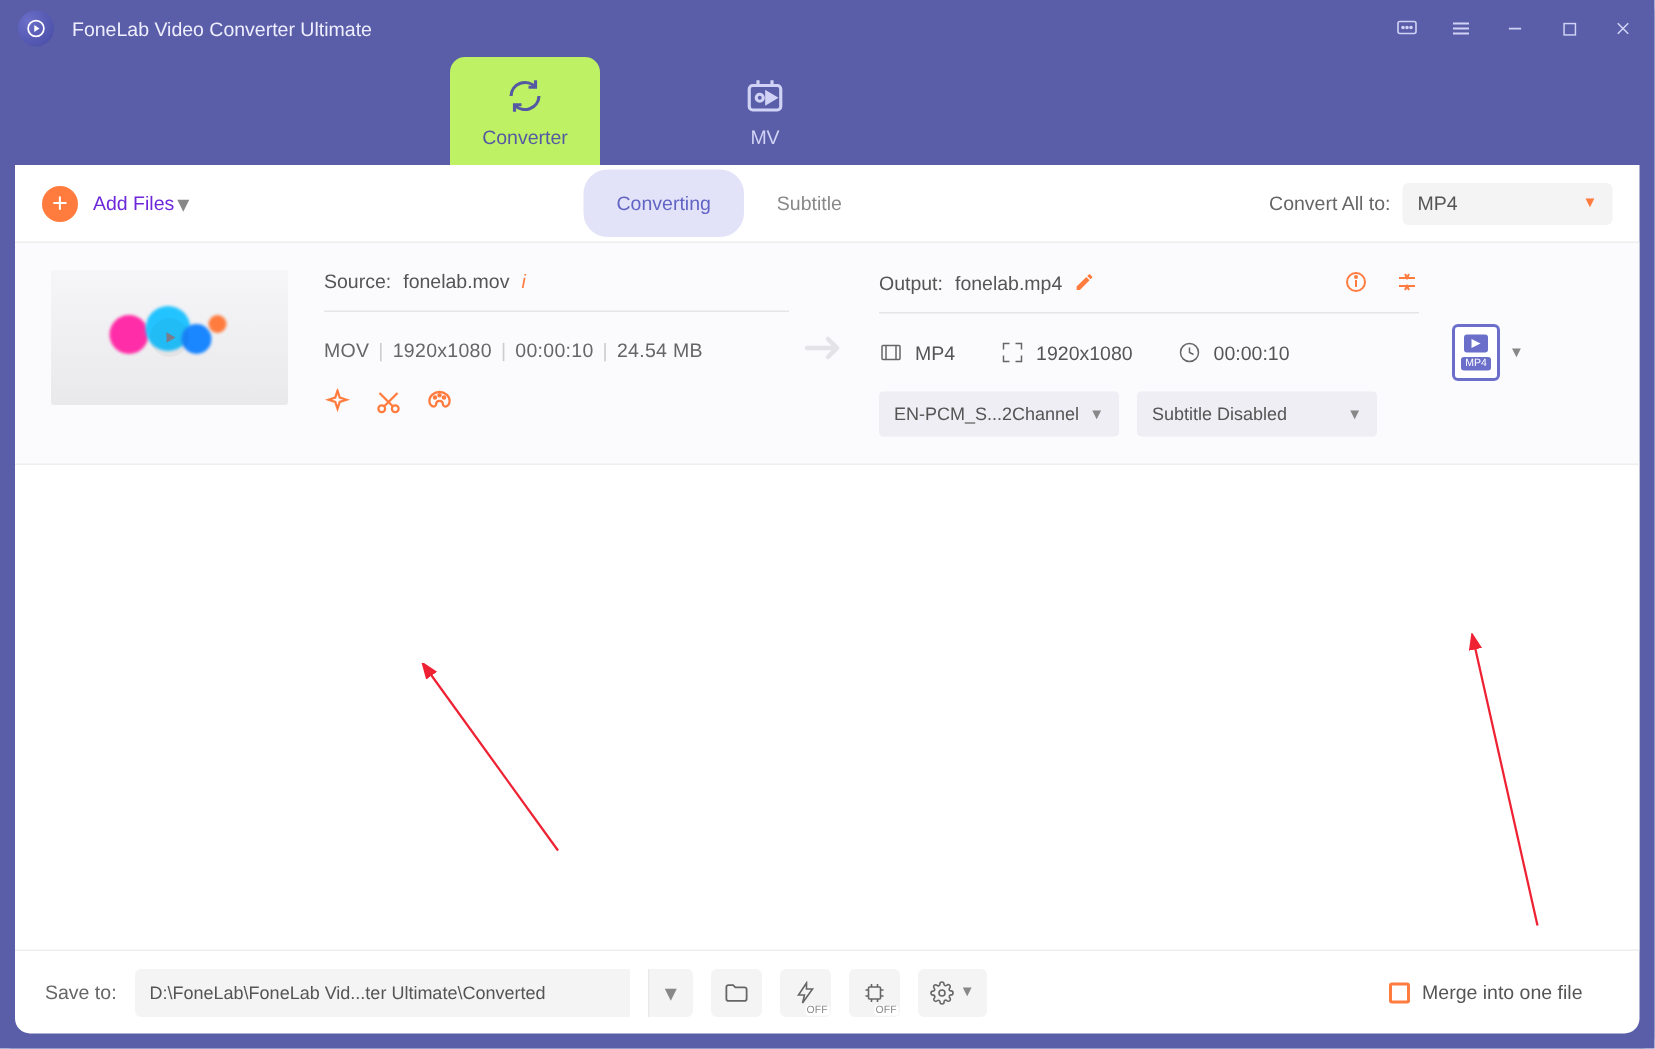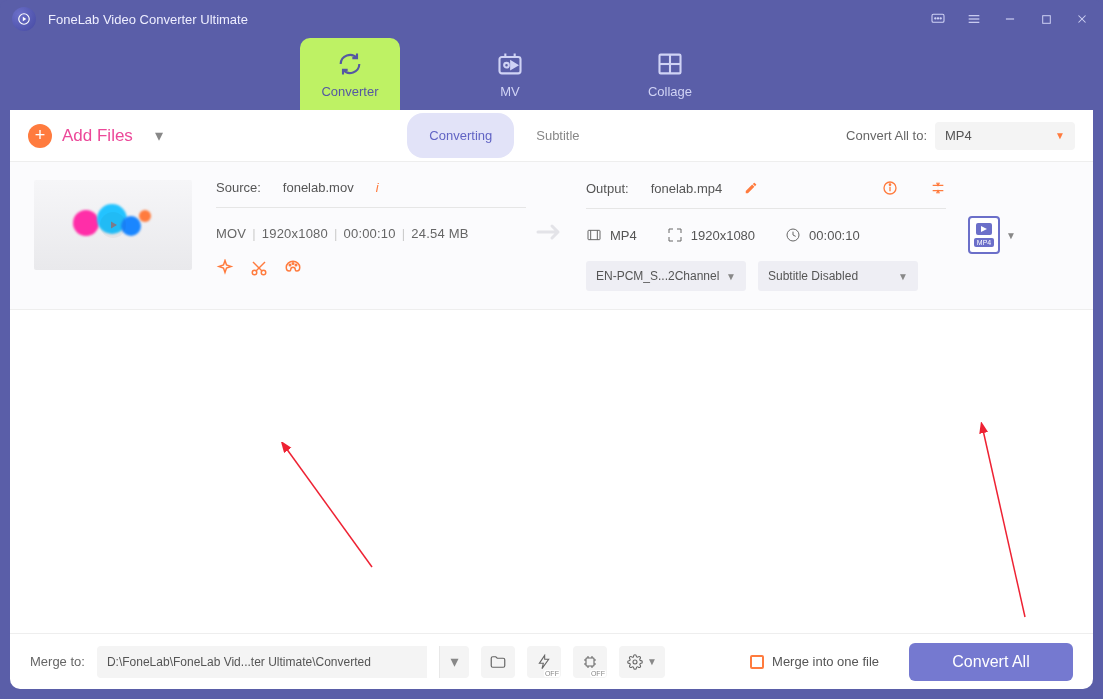--- a/index.html
+++ b/index.html
@@ -11,40 +11,40 @@
 .app-title{font-size:13px;color:#eef;flex:1}
 .win-controls{display:flex;gap:18px;align-items:center}
 .win-controls span{color:#d0d3f5;cursor:pointer;display:flex;align-items:center;justify-content:center;width:18px;height:18px}
 .tabs{display:flex;align-items:flex-end;height:72px;padding-left:300px;gap:60px}
 .tab{display:flex;flex-direction:column;align-items:center;color:#d0d3f5;cursor:pointer;width:100px;height:72px;justify-content:center;gap:6px;font-size:13px}
 .tab.active{background:#bef264;color:#5558a2;border-radius:10px 10px 0 0}
 .tab svg{width:28px;height:28px}
 .main{flex:1;background:#fff;margin:0 10px 10px 10px;border-radius:0 0 10px 10px;display:flex;flex-direction:column;overflow:hidden}
 .toolbar{height:52px;display:flex;align-items:center;padding:0 18px;border-bottom:1px solid #eee}
 .add-btn{width:24px;height:24px;border-radius:50%;background:#ff7b3e;color:#fff;display:flex;align-items:center;justify-content:center;margin-right:10px;font-size:18px;cursor:pointer}
-.add-label{color:#ec4899;font-size:17px;margin-right:22px}
+.add-label{color:#6d28d9;font-size:13px;margin-right:2px}
 .caret-down{color:#888}
 .tabs2{display:flex;margin-left:auto;margin-right:auto;gap:0}
 .pill{padding:15px 22px;border-radius:16px;font-size:13px;color:#888;cursor:pointer}
 .pill.active{background:#e2e3f8;color:#6164c4}
 .convert-all-label{color:#666;font-size:13px;margin-right:8px}
 .fmt-select{width:140px;height:28px;background:#f4f4f4;border-radius:4px;display:flex;align-items:center;padding:0 10px;color:#555;font-size:13px;justify-content:space-between;cursor:pointer}
 .fmt-select .tri{color:#ff7b3e;font-size:10px}
 .item{display:flex;padding:18px 24px;align-items:flex-start;background:#fbfbfd;border-bottom:1px solid #eee;position:relative}
 .thumb{width:158px;height:90px;background:linear-gradient(180deg,#f6f6f8,#e9e9ec);border-radius:2px;display:flex;align-items:center;justify-content:center;overflow:hidden;position:relative}
 .thumb-art{width:100px;height:50px;position:relative}
 .blob{position:absolute;border-radius:50%;filter:blur(1px)}
 .b1{width:26px;height:26px;background:#ff2ea8;left:10px;top:10px}
 .b2{width:30px;height:30px;background:#23c3ff;left:34px;top:4px}
 .b3{width:20px;height:20px;background:#1a86ff;left:58px;top:16px}
 .b4{width:12px;height:12px;background:#ff7b3e;left:76px;top:10px}
 .thumb-play{position:absolute;width:26px;height:26px;border-radius:50%;background:rgba(0,0,0,0.04);display:flex;align-items:center;justify-content:center}
 .thumb-play svg{width:12px;height:12px;fill:#7b7b8a}
 .src-col{margin-left:24px;width:310px}
-.line{display:flex;align-items:center;gap:22px;color:#555;font-size:13px}
+.line{display:flex;align-items:center;gap:8px;color:#555;font-size:13px}
 .divider{height:1px;background:#e6e6e6;margin:12px 0 18px}
 .meta{color:#666;font-size:13px;letter-spacing:.2px}
 .meta .sep{color:#ccc;margin:0 6px}
 .tool-icons{display:flex;gap:16px;margin-top:18px}
 .tool-icons span{color:#ff7b3e;cursor:pointer}
 .arrow-mid{width:50px;display:flex;align-items:center;justify-content:center;margin-top:40px}
 .out-col{margin-left:10px;width:360px}
 .out-col .line .i-btn{color:#ff7b3e;margin-left:auto;cursor:pointer}
 .out-grid{display:flex;gap:30px;margin-top:4px}
 .og{display:flex;align-items:center;gap:8px;color:#555;font-size:13px}
@@ -132,28 +132,20 @@
     <div class="tab">
       <svg viewBox="0 0 24 24" fill="none" stroke="#d0d3f5" stroke-width="1.8">
           <rect x="3" y="6" width="18" height="14" rx="2"></rect>
           <line x1="8" y1="3" x2="8" y2="6"></line>
           <line x1="16" y1="3" x2="16" y2="6"></line>
           <circle cx="9" cy="13" r="2"></circle>
           <path d="M13 10l5 3-5 3z" fill="#d0d3f5"></path>
         </svg>
       <span>MV</span>
     </div>
-    <div class="tab">
-      <svg viewBox="0 0 24 24" fill="none" stroke="#d0d3f5" stroke-width="1.8">
-          <rect x="3" y="4" width="18" height="16" rx="1"></rect>
-          <line x1="12" y1="4" x2="12" y2="20"></line>
-          <line x1="3" y1="12" x2="21" y2="12"></line>
-        </svg>
-      <span>Collage</span>
-    </div>
   </div>
 
   <div class="main">
     <div class="toolbar">
       <div class="add-btn">+</div>
       <span class="add-label">Add Files</span>
       <span class="caret-down">▾</span>
       <div class="tabs2">
         <div class="pill active">Converting</div>
         <div class="pill">Subtitle</div>
@@ -307,21 +299,21 @@
               <path d="M0,0 L0,6 L8,3 z" fill="#e23"></path>
             </marker>
           </defs>
           <line x1="52" y1="195" x2="10" y2="8" stroke="#e23" stroke-width="1.5" marker-end="url(#ah2)"></line>
         </svg>
     </div>
 
     <div class="filler"></div>
 
     <div class="footer">
-      <span class="save-label">Merge to:</span>
+      <span class="save-label">Save to:</span>
       <div class="path-box">D:\FoneLab\FoneLab Vid...ter Ultimate\Converted</div>
       <div class="path-caret">▾</div>
       <div class="foot-icon">
         <svg width="18" height="18" viewBox="0 0 24 24" fill="none" stroke="currentColor" stroke-width="1.6">
             <path d="M3 7a2 2 0 0 1 2-2h4l2 2h8a2 2 0 0 1 2 2v8a2 2 0 0 1-2 2H5a2 2 0 0 1-2-2z"></path>
           </svg>
       </div>
       <div class="foot-icon">
         <svg width="16" height="16" viewBox="0 0 24 24" fill="none" stroke="currentColor" stroke-width="1.6">
             <path d="M13 2L5 14h6l-2 8 10-14h-6z"></path>
@@ -346,16 +338,15 @@
         <svg width="16" height="16" viewBox="0 0 24 24" fill="none" stroke="currentColor" stroke-width="1.6">
             <circle cx="12" cy="12" r="3"></circle>
             <path d="M19.4 15a1.65 1.65 0 0 0 .33 1.82l.06.06a2 2 0 1 1-2.83 2.83l-.06-.06a1.65 1.65 0 0 0-1.82-.33 1.65 1.65 0 0 0-1 1.51V21a2 2 0 1 1-4 0v-.09a1.65 1.65 0 0 0-1-1.51 1.65 1.65 0 0 0-1.82.33l-.06.06a2 2 0 1 1-2.83-2.83l.06-.06a1.65 1.65 0 0 0 .33-1.82 1.65 1.65 0 0 0-1.51-1H3a2 2 0 1 1 0-4h.09a1.65 1.65 0 0 0 1.51-1 1.65 1.65 0 0 0-.33-1.82l-.06-.06a2 2 0 1 1 2.83-2.83l.06.06a1.65 1.65 0 0 0 1.82.33h0a1.65 1.65 0 0 0 1-1.51V3a2 2 0 1 1 4 0v.09a1.65 1.65 0 0 0 1 1.51h0a1.65 1.65 0 0 0 1.82-.33l.06-.06a2 2 0 1 1 2.83 2.83l-.06.06a1.65 1.65 0 0 0-.33 1.82v0a1.65 1.65 0 0 0 1.51 1H21a2 2 0 1 1 0 4h-.09a1.65 1.65 0 0 0-1.51 1z"></path>
           </svg>
         <span style="margin-left:4px;color:#888;font-size:10px">▼</span>
       </div>
       <div class="merge">
         <div class="cb"></div>
         <span>Merge into one file</span>
       </div>
-      <div class="convert-btn">Convert All</div>
     </div>
   </div>
 </div>
 
 </body></html>

